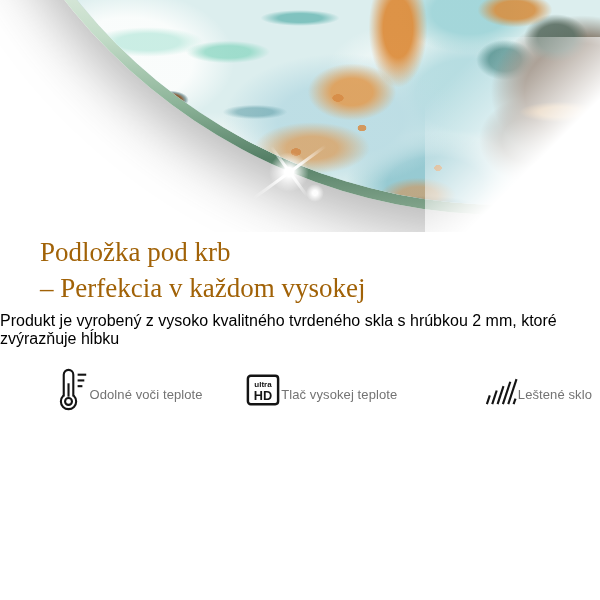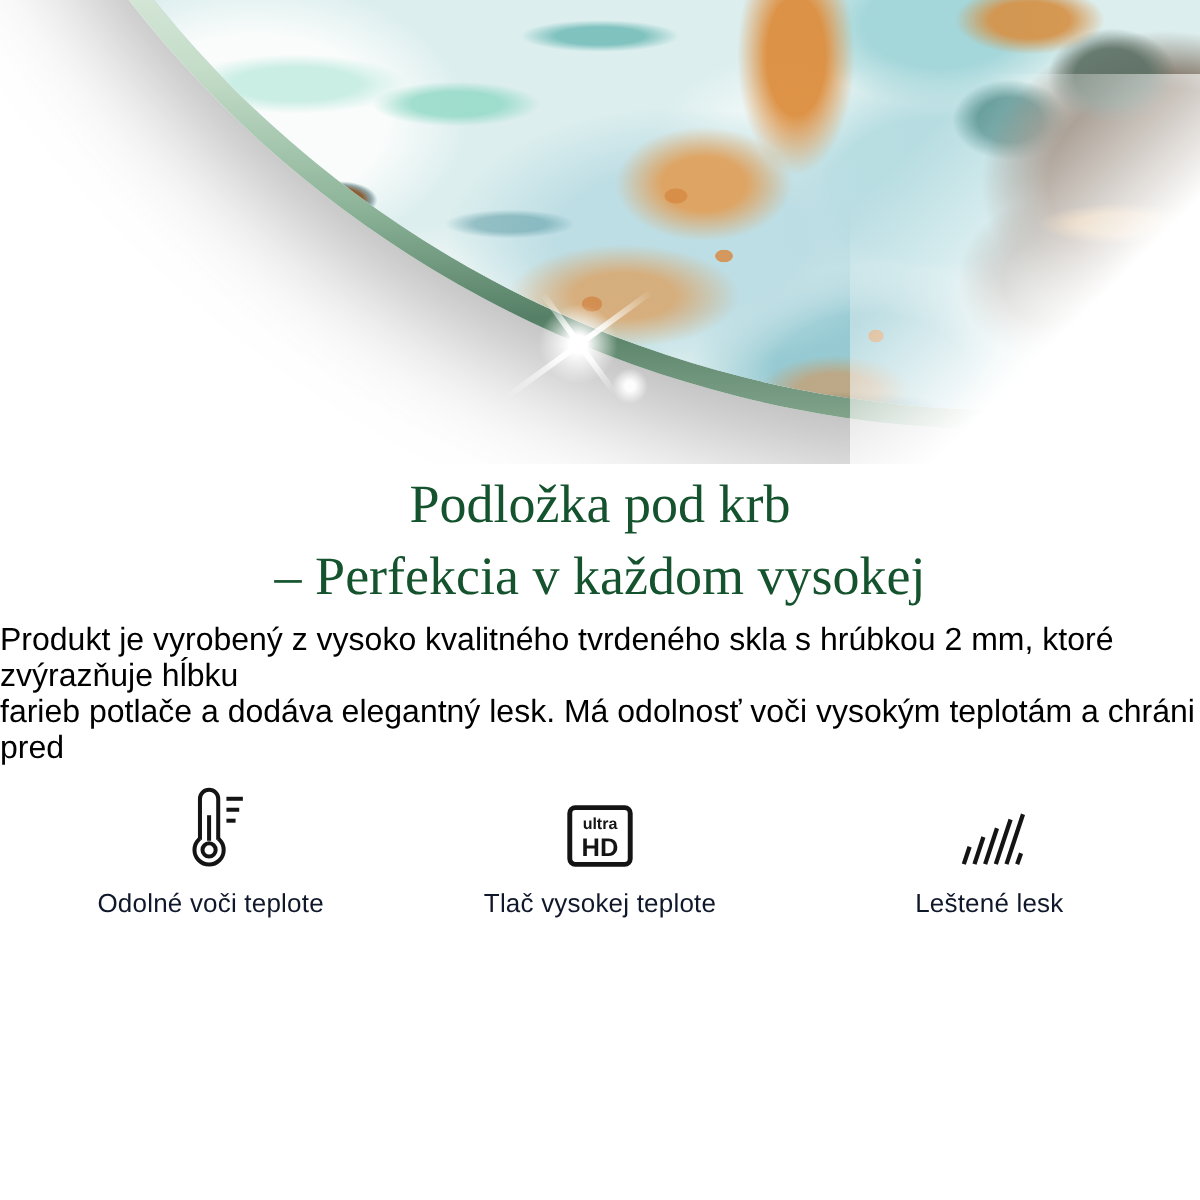--- a/index.html
+++ b/index.html
@@ -87,40 +87,39 @@
     background:radial-gradient(circle, rgba(255,255,255,.95) 0 20%, rgba(255,255,255,0) 70%);
     pointer-events:none;
   }
 
   
   .title {
     margin:2px 40px 0 40px;
     font-family:"Liberation Serif","DejaVu Serif",serif;
     font-weight:400;
     font-size:27px; line-height:36px;
-    color:#14532d;
-    text-align:center;
+    color:#a16207;
   }
   .desc {
     margin:6px 40px 0 40px;
     font-size:13px; line-height:29px; letter-spacing:-0.1px;
     color:#2f2f2f;
   }
 
   
   .features {
     margin-top:9px; padding:0 8px;
     display:grid; grid-template-columns:repeat(3,1fr); row-gap:14px;
   }
   .feature {
-    height:66px; display:flex; flex-direction:column;
+    height:66px; display:flex; 
     align-items:center; justify-content:flex-end;
   }
   .feature svg { display:block; }
-  .feature-label { margin-top:9px; font-size:13px; color:#0f172a; letter-spacing:.1px; }
+  .feature-label { margin-top:9px; font-size:13px; color:#737373; letter-spacing:.1px; }
   .ico { stroke:#141414; fill:none; stroke-width:2.2; }
   .ico text { stroke:none; fill:#141414; font-family:"Liberation Sans",sans-serif; }
 </style>
 </head>
 <body>
 
 <div>
 
   <div class="hero">
     <div class="disc">
@@ -136,21 +135,20 @@
   </div>
 
   <h1 class="title">
     <div>Podložka pod krb</div>
     <div>– Perfekcia v každom vysokej</div>
   </h1>
 
   <p class="desc">
     </p>
     <div>Produkt je vyrobený z vysoko kvalitného tvrdeného skla s hrúbkou 2 mm, ktoré zvýrazňuje hĺbku</div>
-    <div>farieb potlače a dodáva elegantný lesk. Má odolnosť voči vysokým teplotám a chráni pred</div>
   <p></p>
 
   <div class="features">
 
     <div class="feature">
       <svg class="ico" width="40" height="44" viewBox="0 0 40 46">
         <circle cx="19.5" cy="35" r="8"></circle>
         <path d="M14.5,29.5 V7 a5,5 0 0 1 10,0 V29.5" fill="#ffffff"></path>
         <line x1="19.5" y1="16" x2="19.5" y2="30"></line>
         <circle cx="19.5" cy="35" r="3.6"></circle>
@@ -174,18 +172,18 @@
 
     <div class="feature">
       <svg class="ico" width="36" height="33" viewBox="0 0 36 34" stroke-width="3.2">
         <path d="M4.5,31 L7.5,22"></path>
         <path d="M10,31 L14.6,17"></path>
         <path d="M15.5,31 L21.6,12.5"></path>
         <path d="M21,31 L28.6,8"></path>
         <path d="M26.5,31 L35,5.3"></path>
         <path d="M32,31 L34,25.4"></path>
       </svg>
-      <div class="feature-label">Leštené lesk</div>
+      <div class="feature-label">Leštené sklo</div>
     </div>
 
 
   </div>
 </div>
 
 </body></html>

